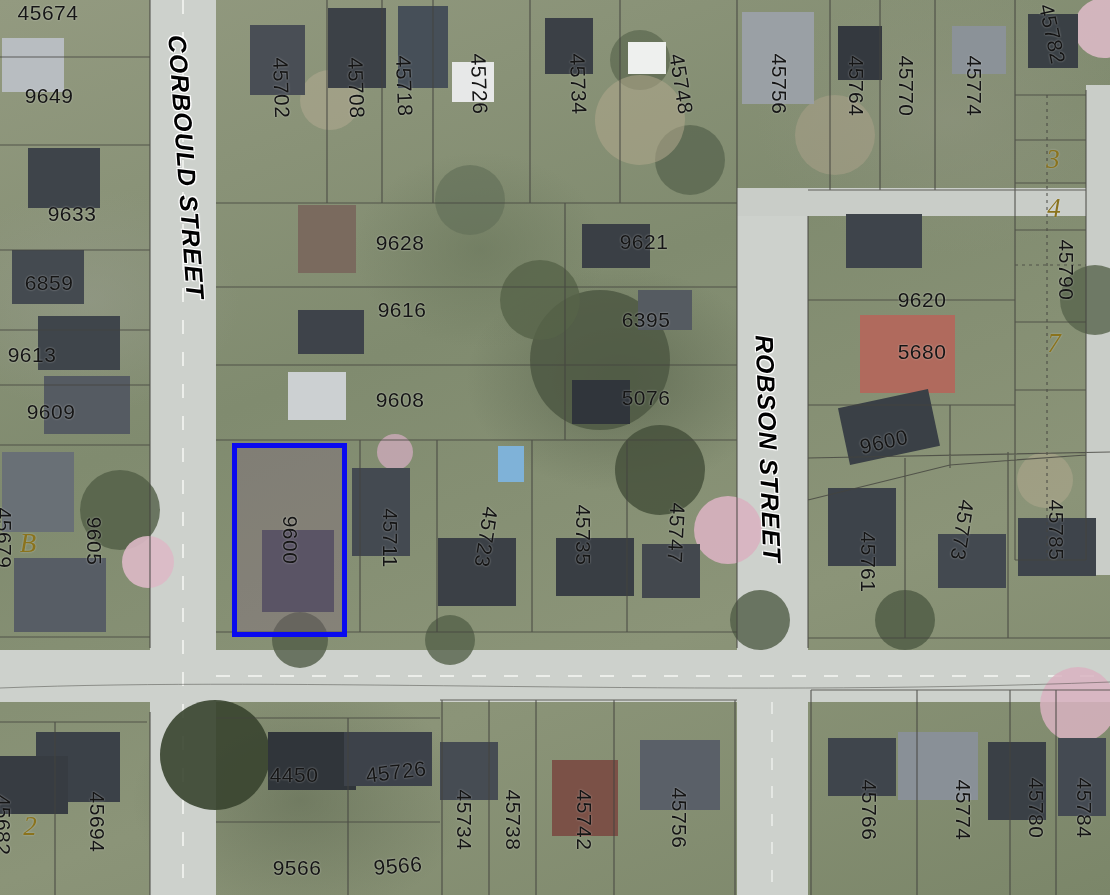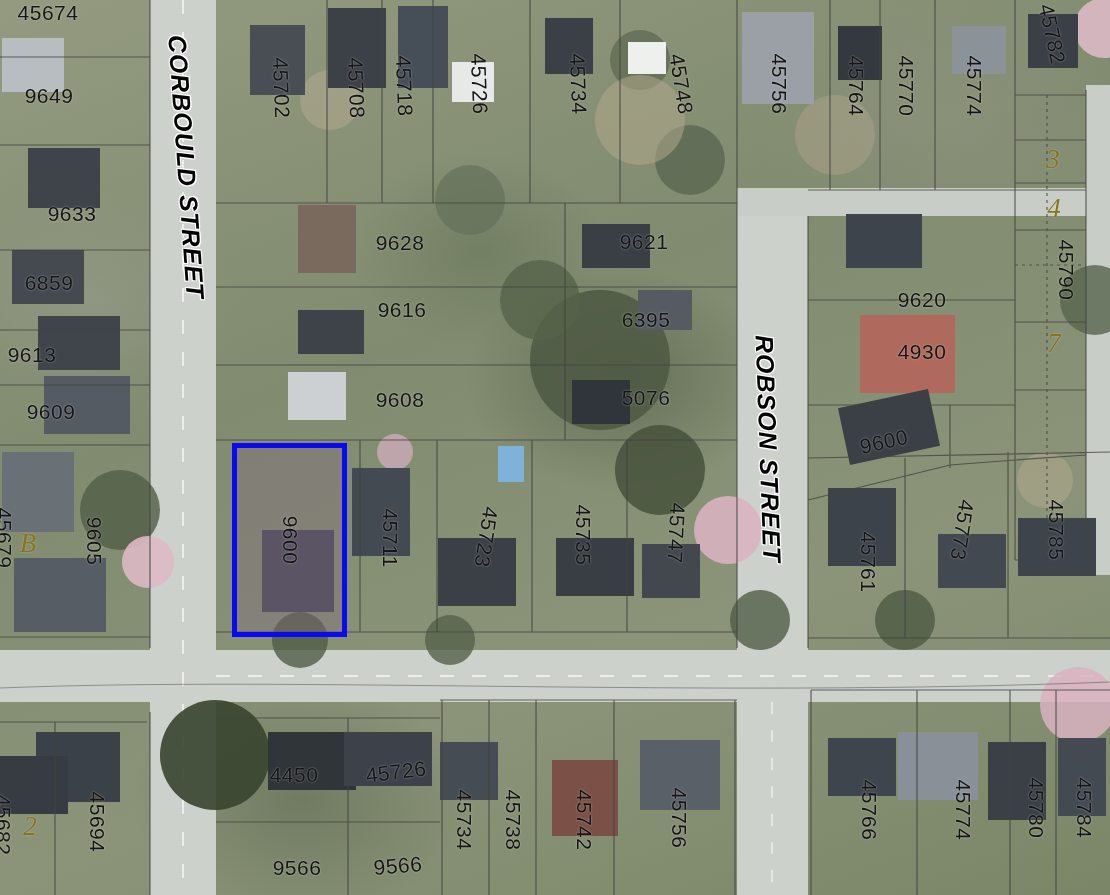--- a/index.html
+++ b/index.html
@@ -155,21 +155,21 @@
       <span class="lbl addr" style="left: 906px; top: 86px; transform: translate(-50%, -50%) rotate(90deg);">45770</span>
       <span class="lbl addr" style="left: 974px; top: 86px; transform: translate(-50%, -50%) rotate(90deg);">45774</span>
       <span class="lbl addr" style="left: 1052px; top: 34px; transform: translate(-50%, -50%) rotate(78deg);">45782</span>
       <span class="lbl addr" style="left: 400px; top: 229px; transform: translate(-50%, -50%) rotate(0deg); margin-top: 14px;">9628</span>
       <span class="lbl addr" style="left: 644px; top: 242px; transform: translate(-50%, -50%) rotate(0deg);">9621</span>
       <span class="lbl addr" style="left: 402px; top: 310px; transform: translate(-50%, -50%) rotate(0deg);">9616</span>
       <span class="lbl addr" style="left: 646px; top: 320px; transform: translate(-50%, -50%) rotate(0deg);">6395</span>
       <span class="lbl addr" style="left: 400px; top: 400px; transform: translate(-50%, -50%) rotate(0deg);">9608</span>
       <span class="lbl addr" style="left: 646px; top: 398px; transform: translate(-50%, -50%) rotate(0deg);">5076</span>
       <span class="lbl addr" style="left: 922px; top: 270px; transform: translate(-50%, -50%) rotate(0deg); margin-top: 30px;">9620</span>
-      <span class="lbl addr" style="left: 922px; top: 352px; transform: translate(-50%, -50%) rotate(0deg);">4930</span>
+      <span class="lbl addr" style="left: 922px; top: 352px; transform: translate(-50%, -50%) rotate(0deg);">5680</span>
       <span class="lbl addr" style="left: 884px; top: 442px; transform: translate(-50%, -50%) rotate(-13deg);">9600</span>
       <span class="lbl addr" style="left: 1066px; top: 270px; transform: translate(-50%, -50%) rotate(90deg);">45790</span>
       <span class="lbl addr" style="left: 390px; top: 538px; transform: translate(-50%, -50%) rotate(90deg);">45711</span>
       <span class="lbl addr" style="left: 486px; top: 537px; transform: translate(-50%, -50%) rotate(99deg);">45723</span>
       <span class="lbl addr" style="left: 583px; top: 535px; transform: translate(-50%, -50%) rotate(90deg);">45735</span>
       <span class="lbl addr" style="left: 676px; top: 533px; transform: translate(-50%, -50%) rotate(93deg);">45747</span>
       <span class="lbl addr" style="left: 868px; top: 562px; transform: translate(-50%, -50%) rotate(90deg);">45761</span>
       <span class="lbl addr" style="left: 962px; top: 530px; transform: translate(-50%, -50%) rotate(99deg);">45773</span>
       <span class="lbl addr" style="left: 1056px; top: 530px; transform: translate(-50%, -50%) rotate(90deg);">45785</span>
       <span class="lbl addr" style="left: 294px; top: 775px; transform: translate(-50%, -50%) rotate(0deg);">4450</span>

